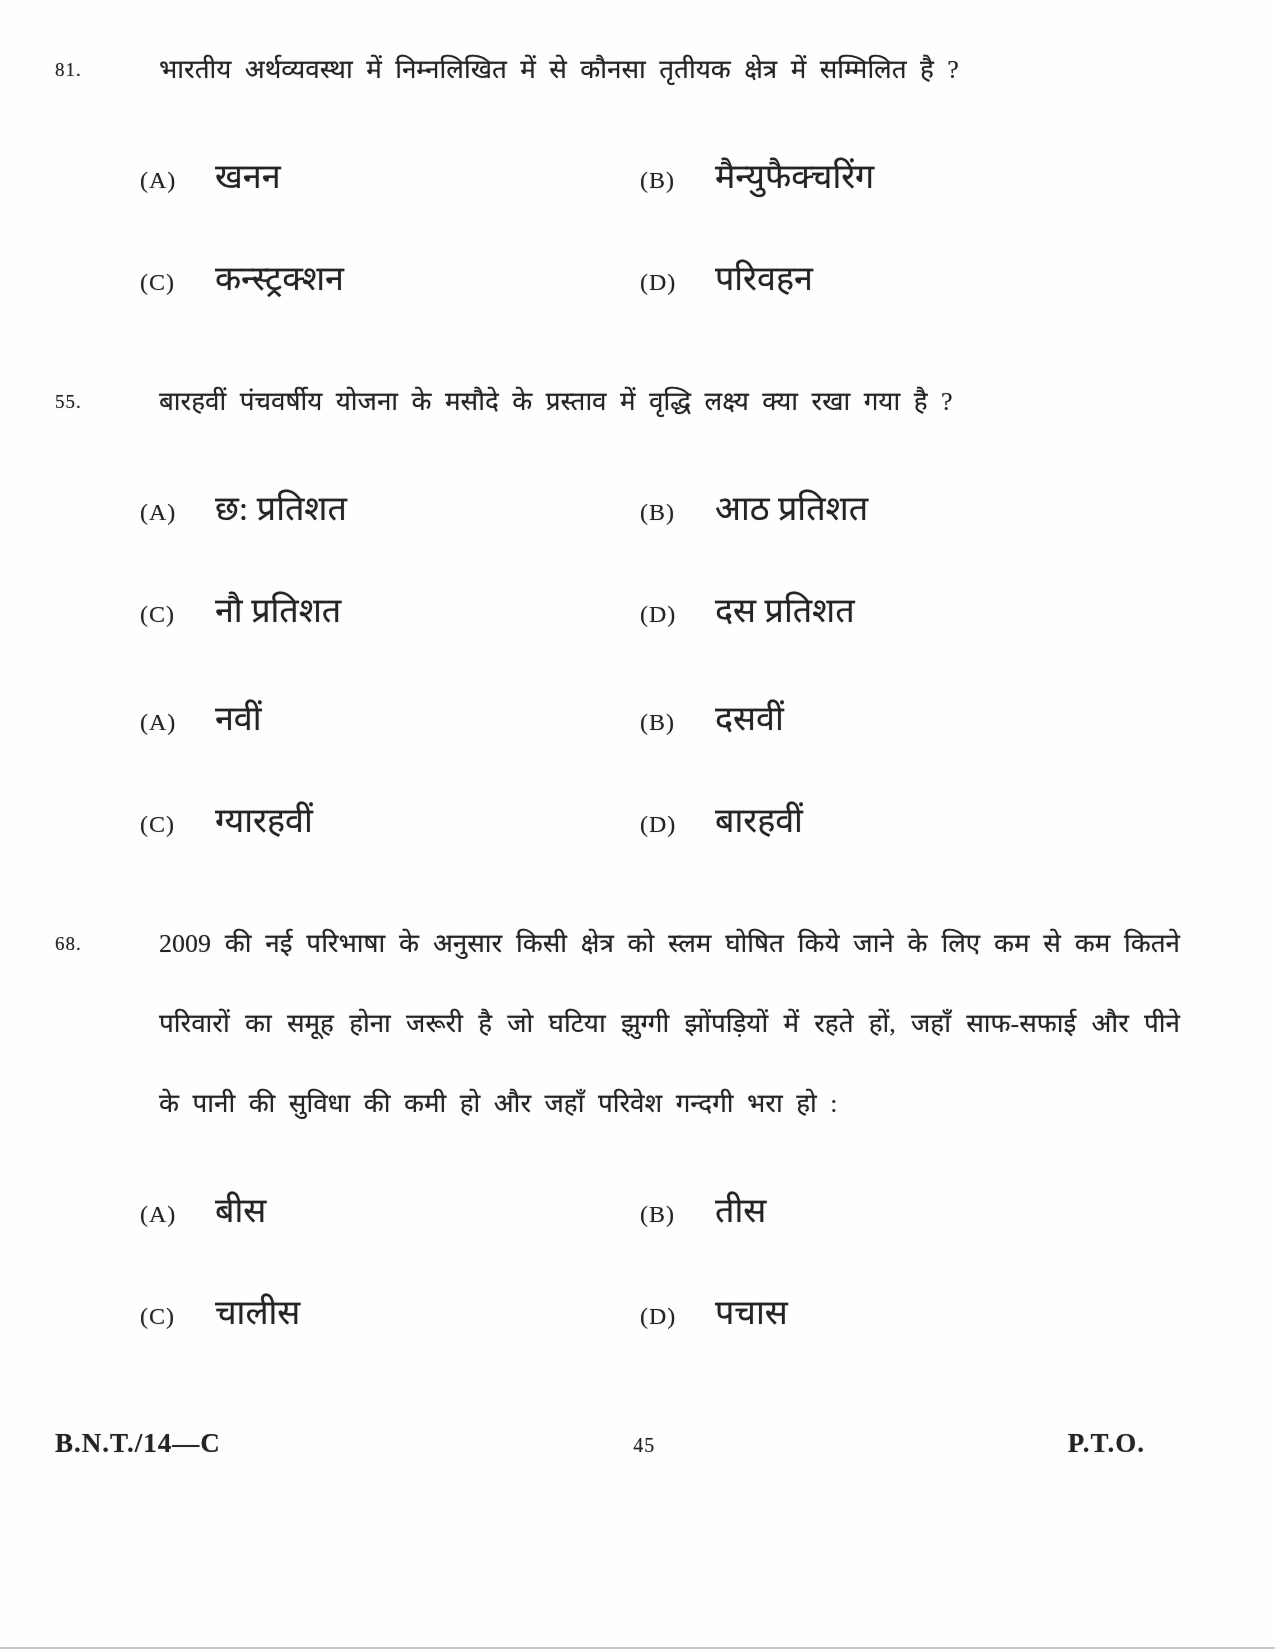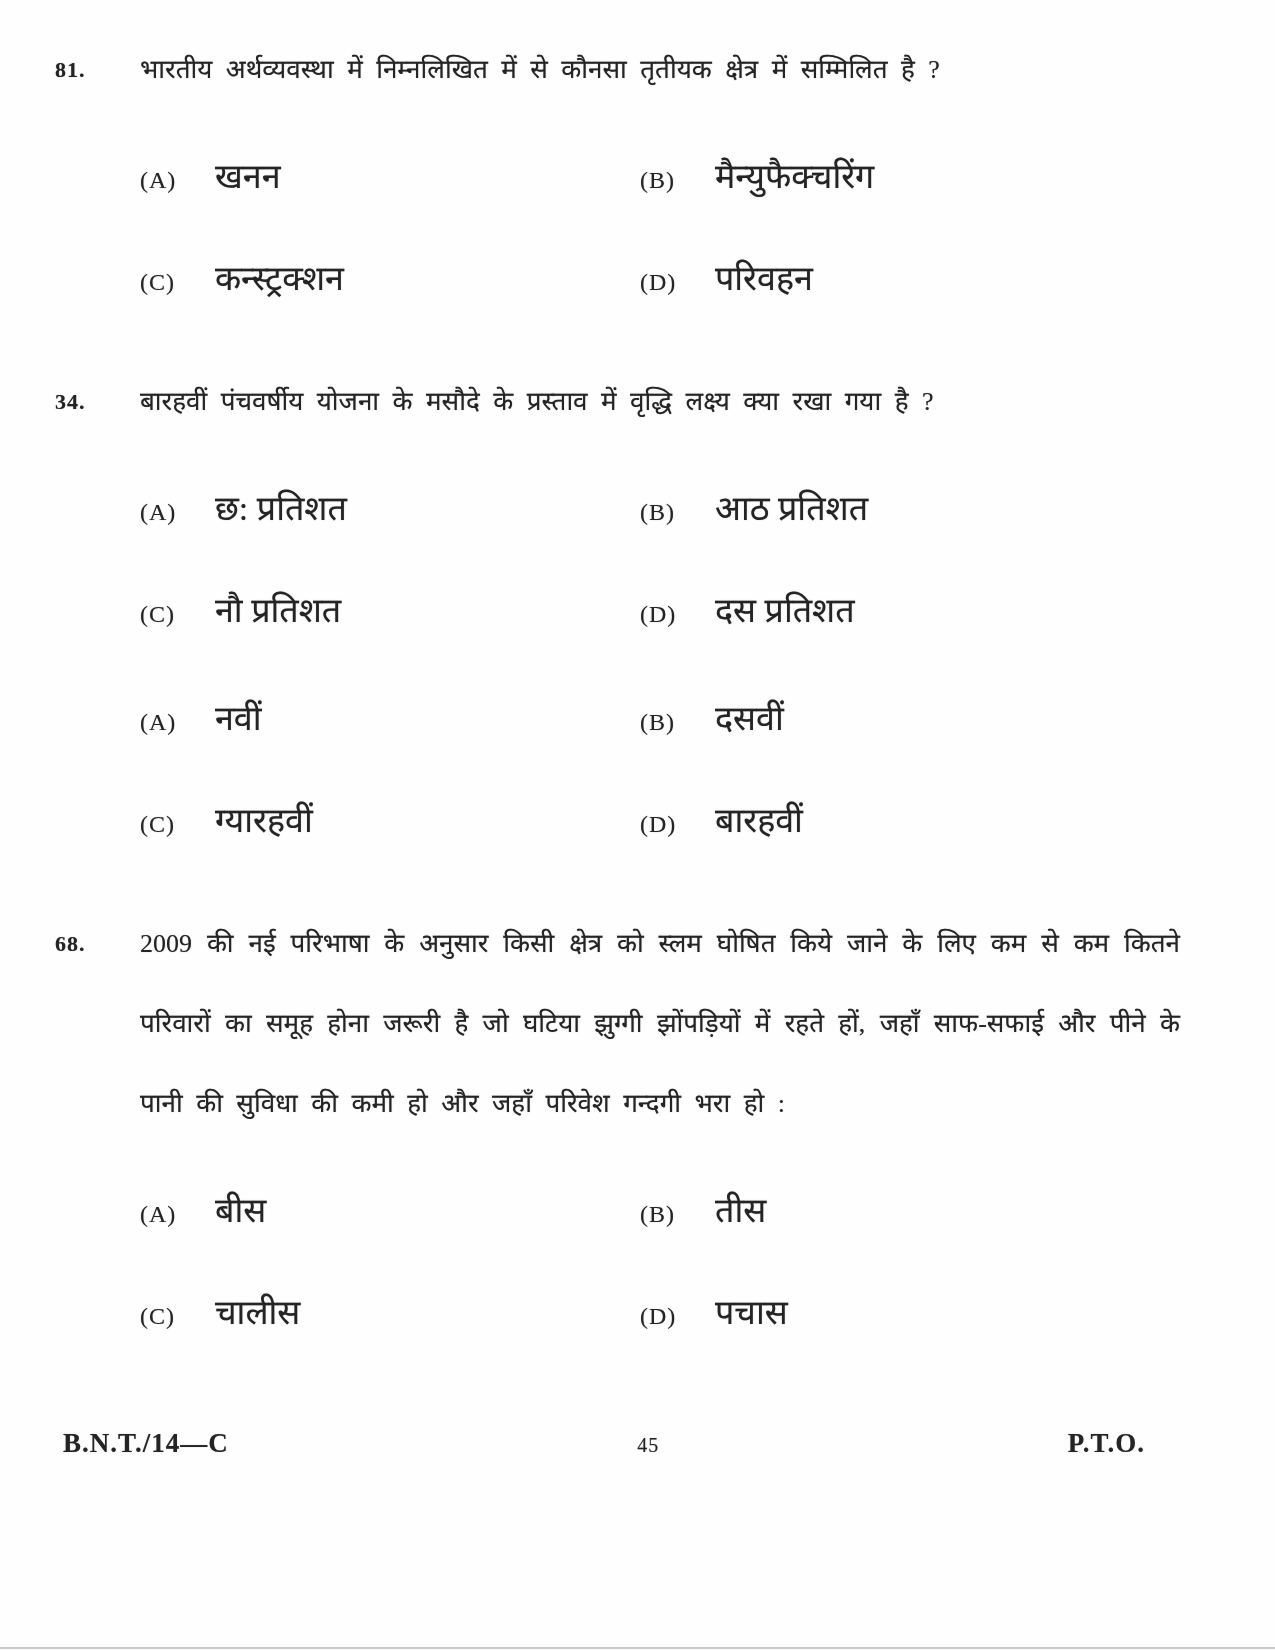--- a/index.html
+++ b/index.html
@@ -24,31 +24,31 @@
   .question {
     margin-bottom: 62px;
   }
   .q-row {
     display: flex;
     align-items: flex-start;
   }
   .q-num {
     width: 85px;
     flex: 0 0 85px;
-    font-size: 22px;
+    font-size: 19px;
     line-height: 80px;
     letter-spacing: 1px;
-    font-weight: bold;
   }
   .q-text {
     flex: 1;
     font-size: 26px;
     line-height: 80px;
     text-align: justify;
     word-spacing: 7px;
+    margin-left: 19px;
   }
   .options {
     display: grid;
     grid-template-columns: 500px 1fr;
     row-gap: 56px;
     margin: 42px 0 0 85px;
   }
   .option {
     display: flex;
     align-items: baseline;
@@ -58,21 +58,21 @@
     flex: 0 0 75px;
     font-size: 24px;
     letter-spacing: 1px;
   }
   .opt-text {
     font-size: 34px;
   }
   .footer {
     position: absolute;
     top: 1428px;
-    left: 8px;
+    left: 0;
     right: 0;
     display: flex;
     justify-content: space-between;
     align-items: baseline;
     padding: 0 130px 0 55px;
     font-size: 27px;
     font-weight: bold;
     letter-spacing: 1px;
   }
   .footer .page-num {
@@ -114,21 +114,21 @@
         </div>
         <div class="option">
           <span class="opt-label">(D)</span>
           <span class="opt-text">परिवहन</span>
         </div>
       </div>
     </div>
 
     <div class="question">
       <div class="q-row">
-        <div class="q-num">34.</div>
+        <div class="q-num">55.</div>
         <div class="q-text">बारहवीं पंचवर्षीय योजना के मसौदे के प्रस्ताव में वृद्धि लक्ष्य क्या रखा गया है ?</div>
       </div>
       <div class="options">
         <div class="option">
           <span class="opt-label">(A)</span>
           <span class="opt-text">छ: प्रतिशत</span>
         </div>
         <div class="option">
           <span class="opt-label">(B)</span>
           <span class="opt-text">आठ प्रतिशत</span>

